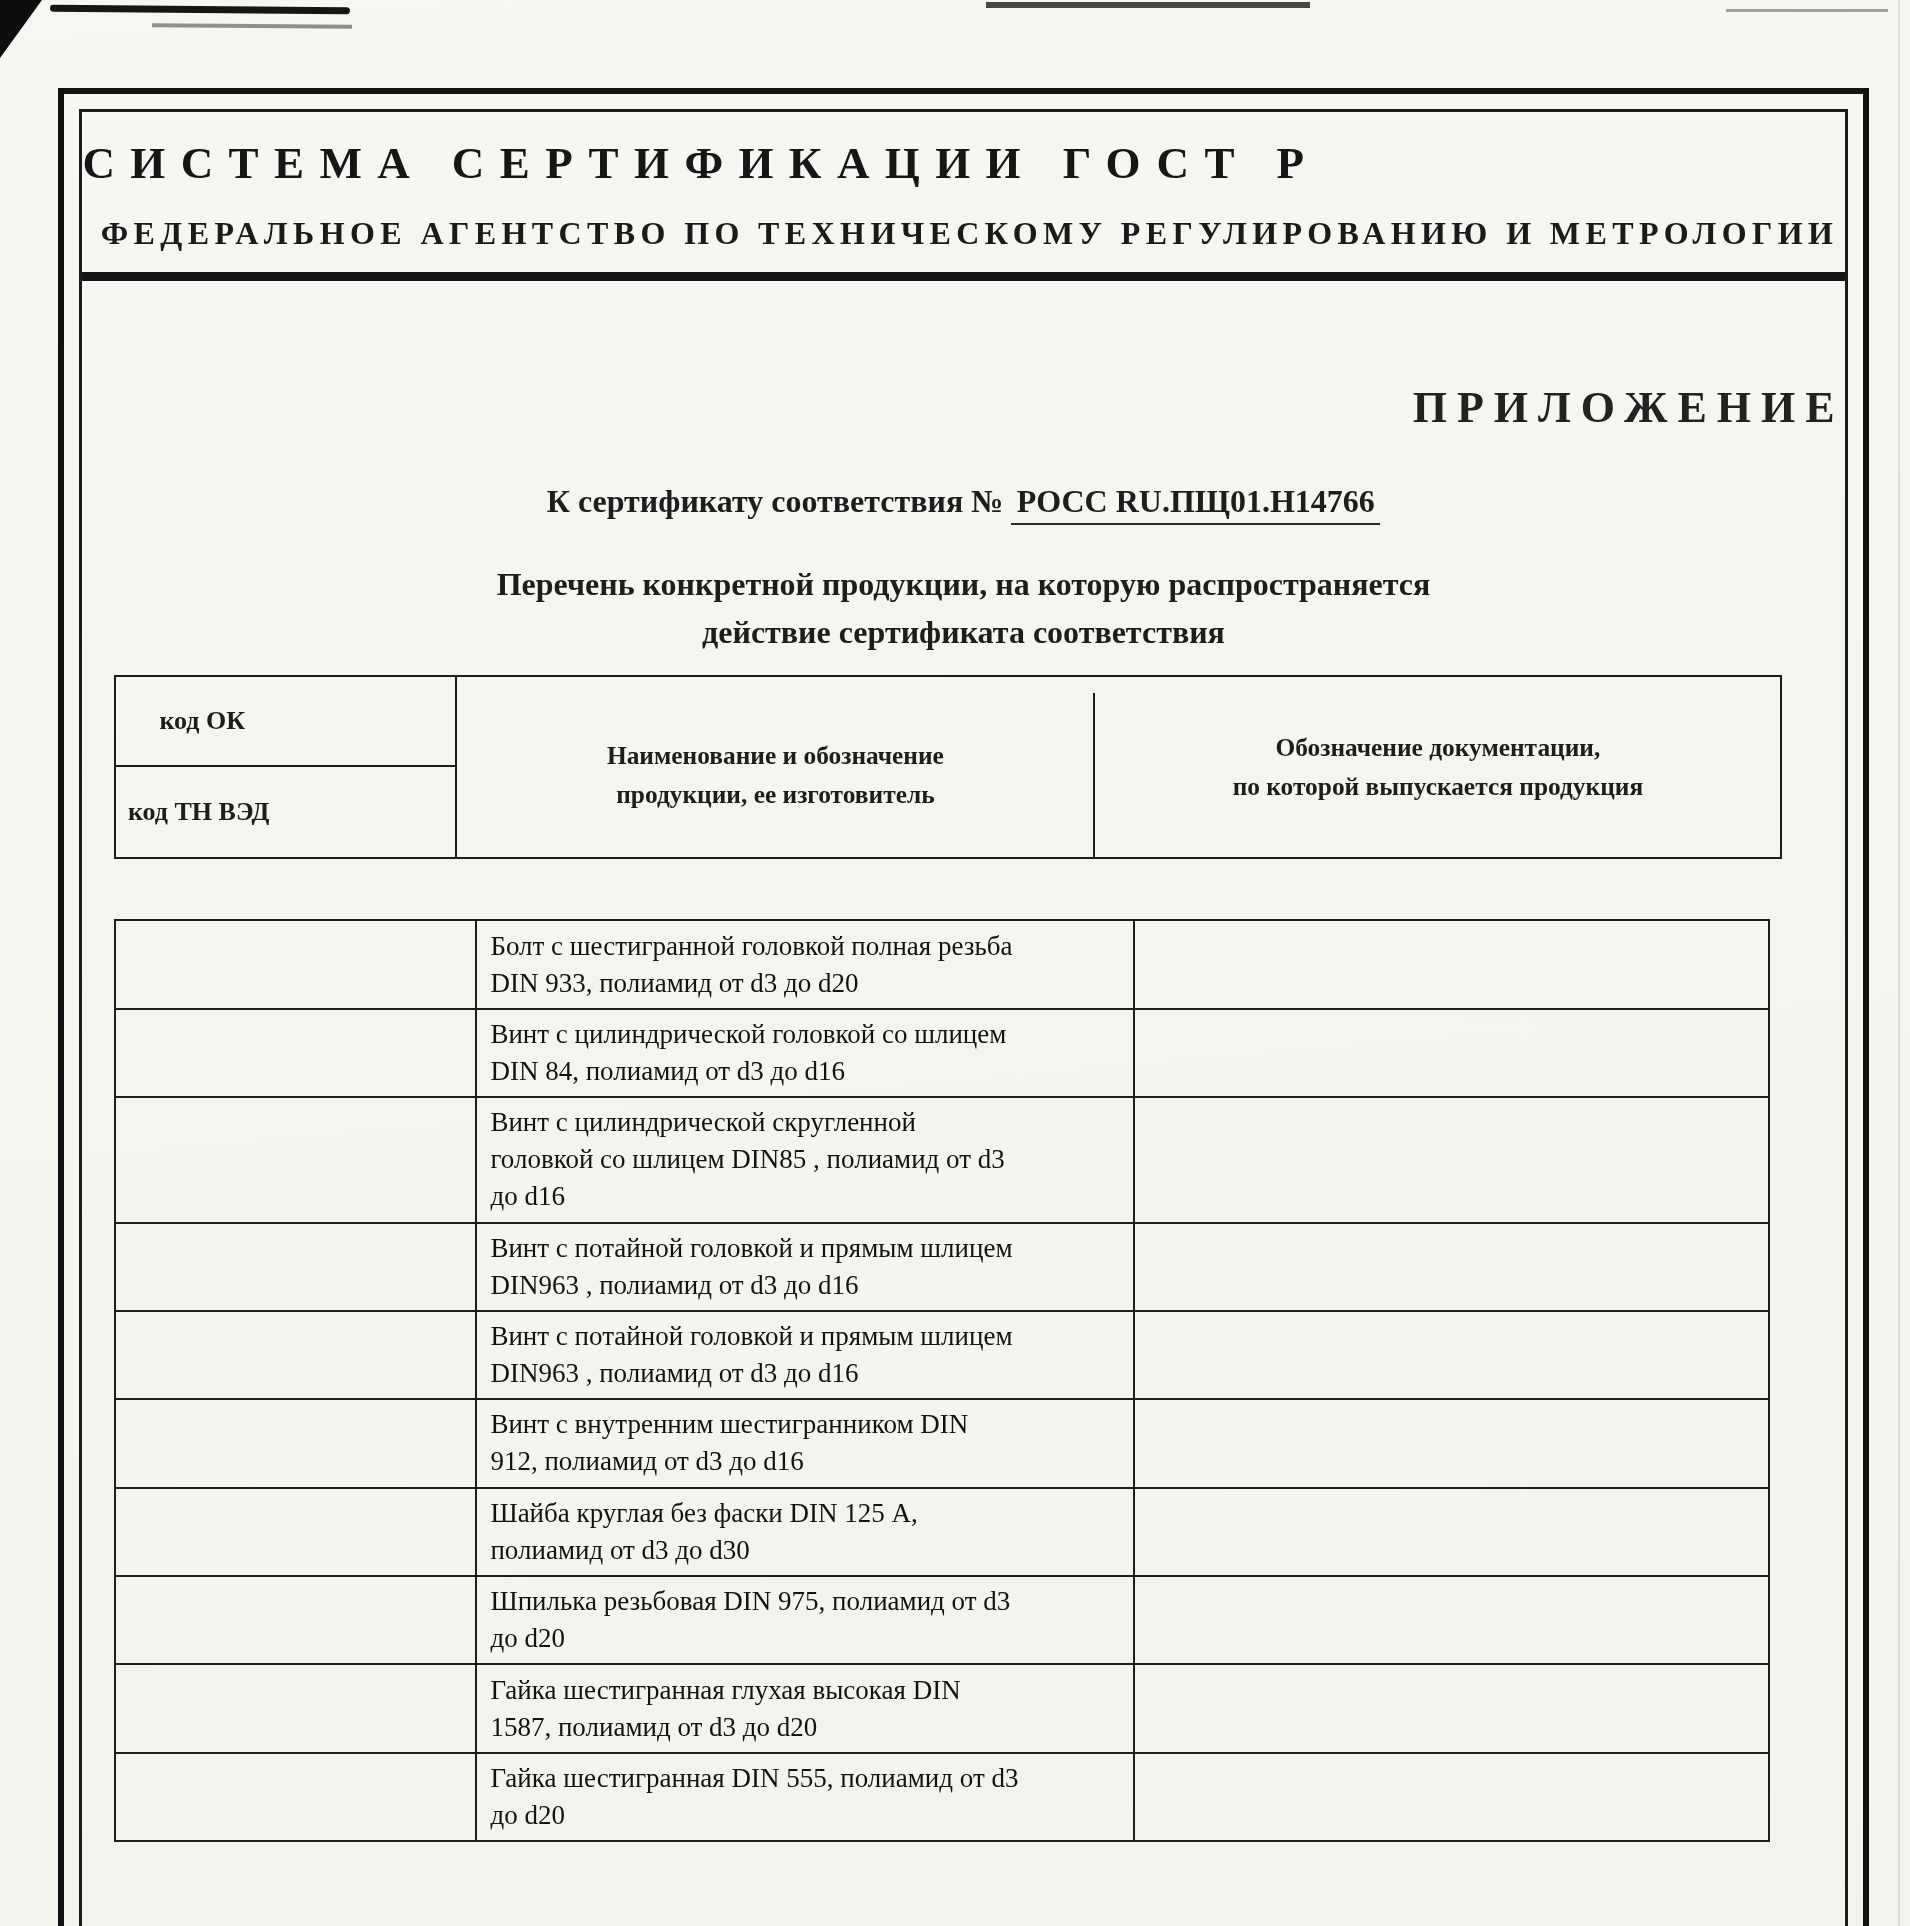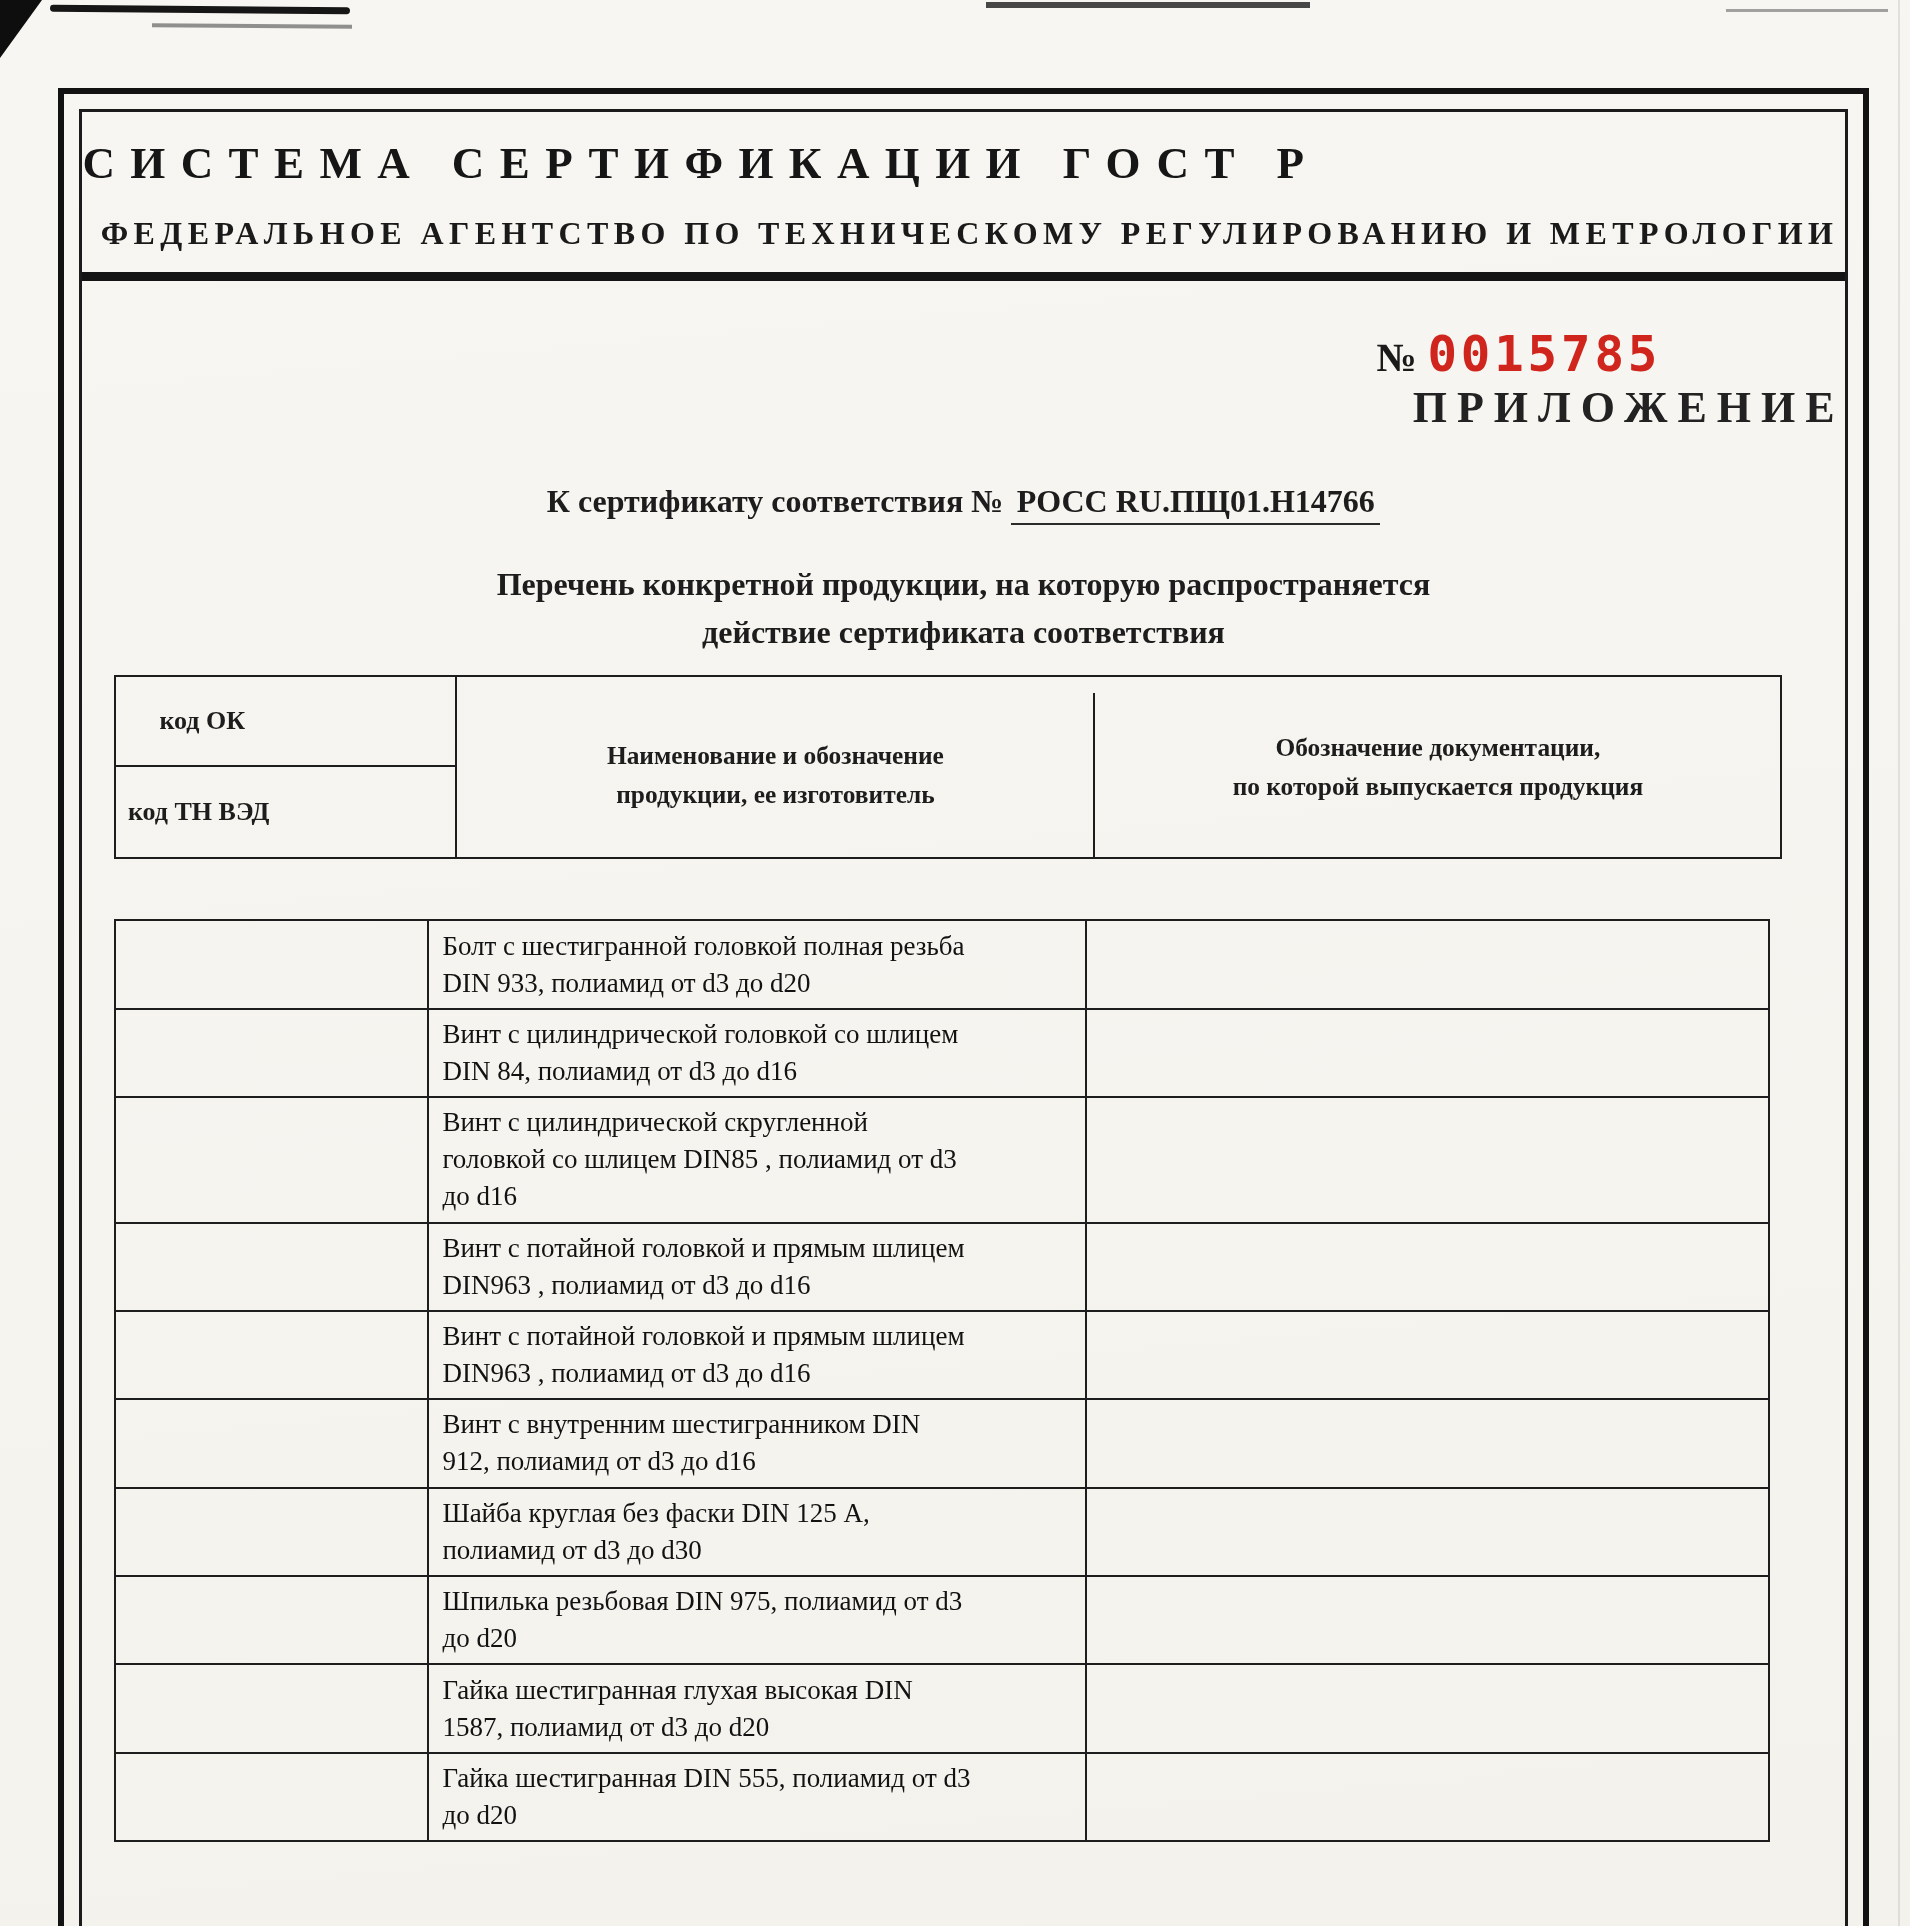--- a/index.html
+++ b/index.html
@@ -58,21 +58,21 @@
   .hc1-bot { bottom:0; height:50%; }
   .hc2 { left:341px; top:16px; bottom:0; width:638px; border-right:2.3px solid #1d1d1d;
     display:flex; align-items:center; justify-content:center; text-align:center;
     font-size:25.4px; font-weight:bold; line-height:1.55; white-space:pre-line; }
   .hc3 { left:979px; top:0; bottom:0; right:0;
     display:flex; align-items:center; justify-content:center; text-align:center;
     font-size:25.4px; font-weight:bold; line-height:1.55; white-space:pre-line; }
 
   
   .body-table { top:807px; left:32px; width:1656px; border:2.7px solid #1d1d1d; background:transparent; }
-  .trow { display:flex; border-top:2.3px solid #1d1d1d; }
+  .trow { display:flex; border-top:2.3px solid #1d1d1d;padding-left:48px; }
   .trow:first-child { border-top:none; }
   .tc1 { width:311px; }
   .tc2 { width:660px; border-left:2.3px solid #1d1d1d; border-right:2.3px solid #1d1d1d;
     padding:6.2px 10.8px 6.2px 13px; font-size:27px; line-height:37px; white-space:pre-line; color:#121212; }
   .tc3 { flex:1; }
 </style>
 </head>
 <body>
 
 <div class="page">
@@ -85,23 +85,20 @@
   <div class="art art-5"></div>
 
   <div class="frame">
     <div class="frame-inner">
       <div class="content">
 
         <div class="sys-title">СИСТЕМА СЕРТИФИКАЦИИ ГОСТ Р</div>
         <div class="agency">ФЕДЕРАЛЬНОЕ АГЕНТСТВО ПО ТЕХНИЧЕСКОМУ РЕГУЛИРОВАНИЮ И МЕТРОЛОГИИ</div>
         <div class="head-rule"></div>
 
-        <div class="doc-number">
-          <span class="no">№</span><span class="num">0015785</span>
-        </div>
 
         <div class="doc-title">ПРИЛОЖЕНИЕ</div>
 
         <div class="cert-line">
           <span>К сертификату соответствия №</span>
           <span class="u">РОСС RU.ПЩ01.Н14766</span>
         </div>
 
         <div class="purpose-1">Перечень конкретной продукции,  на которую распространяется</div>
         <div class="purpose-2">действие сертификата соответствия</div>

